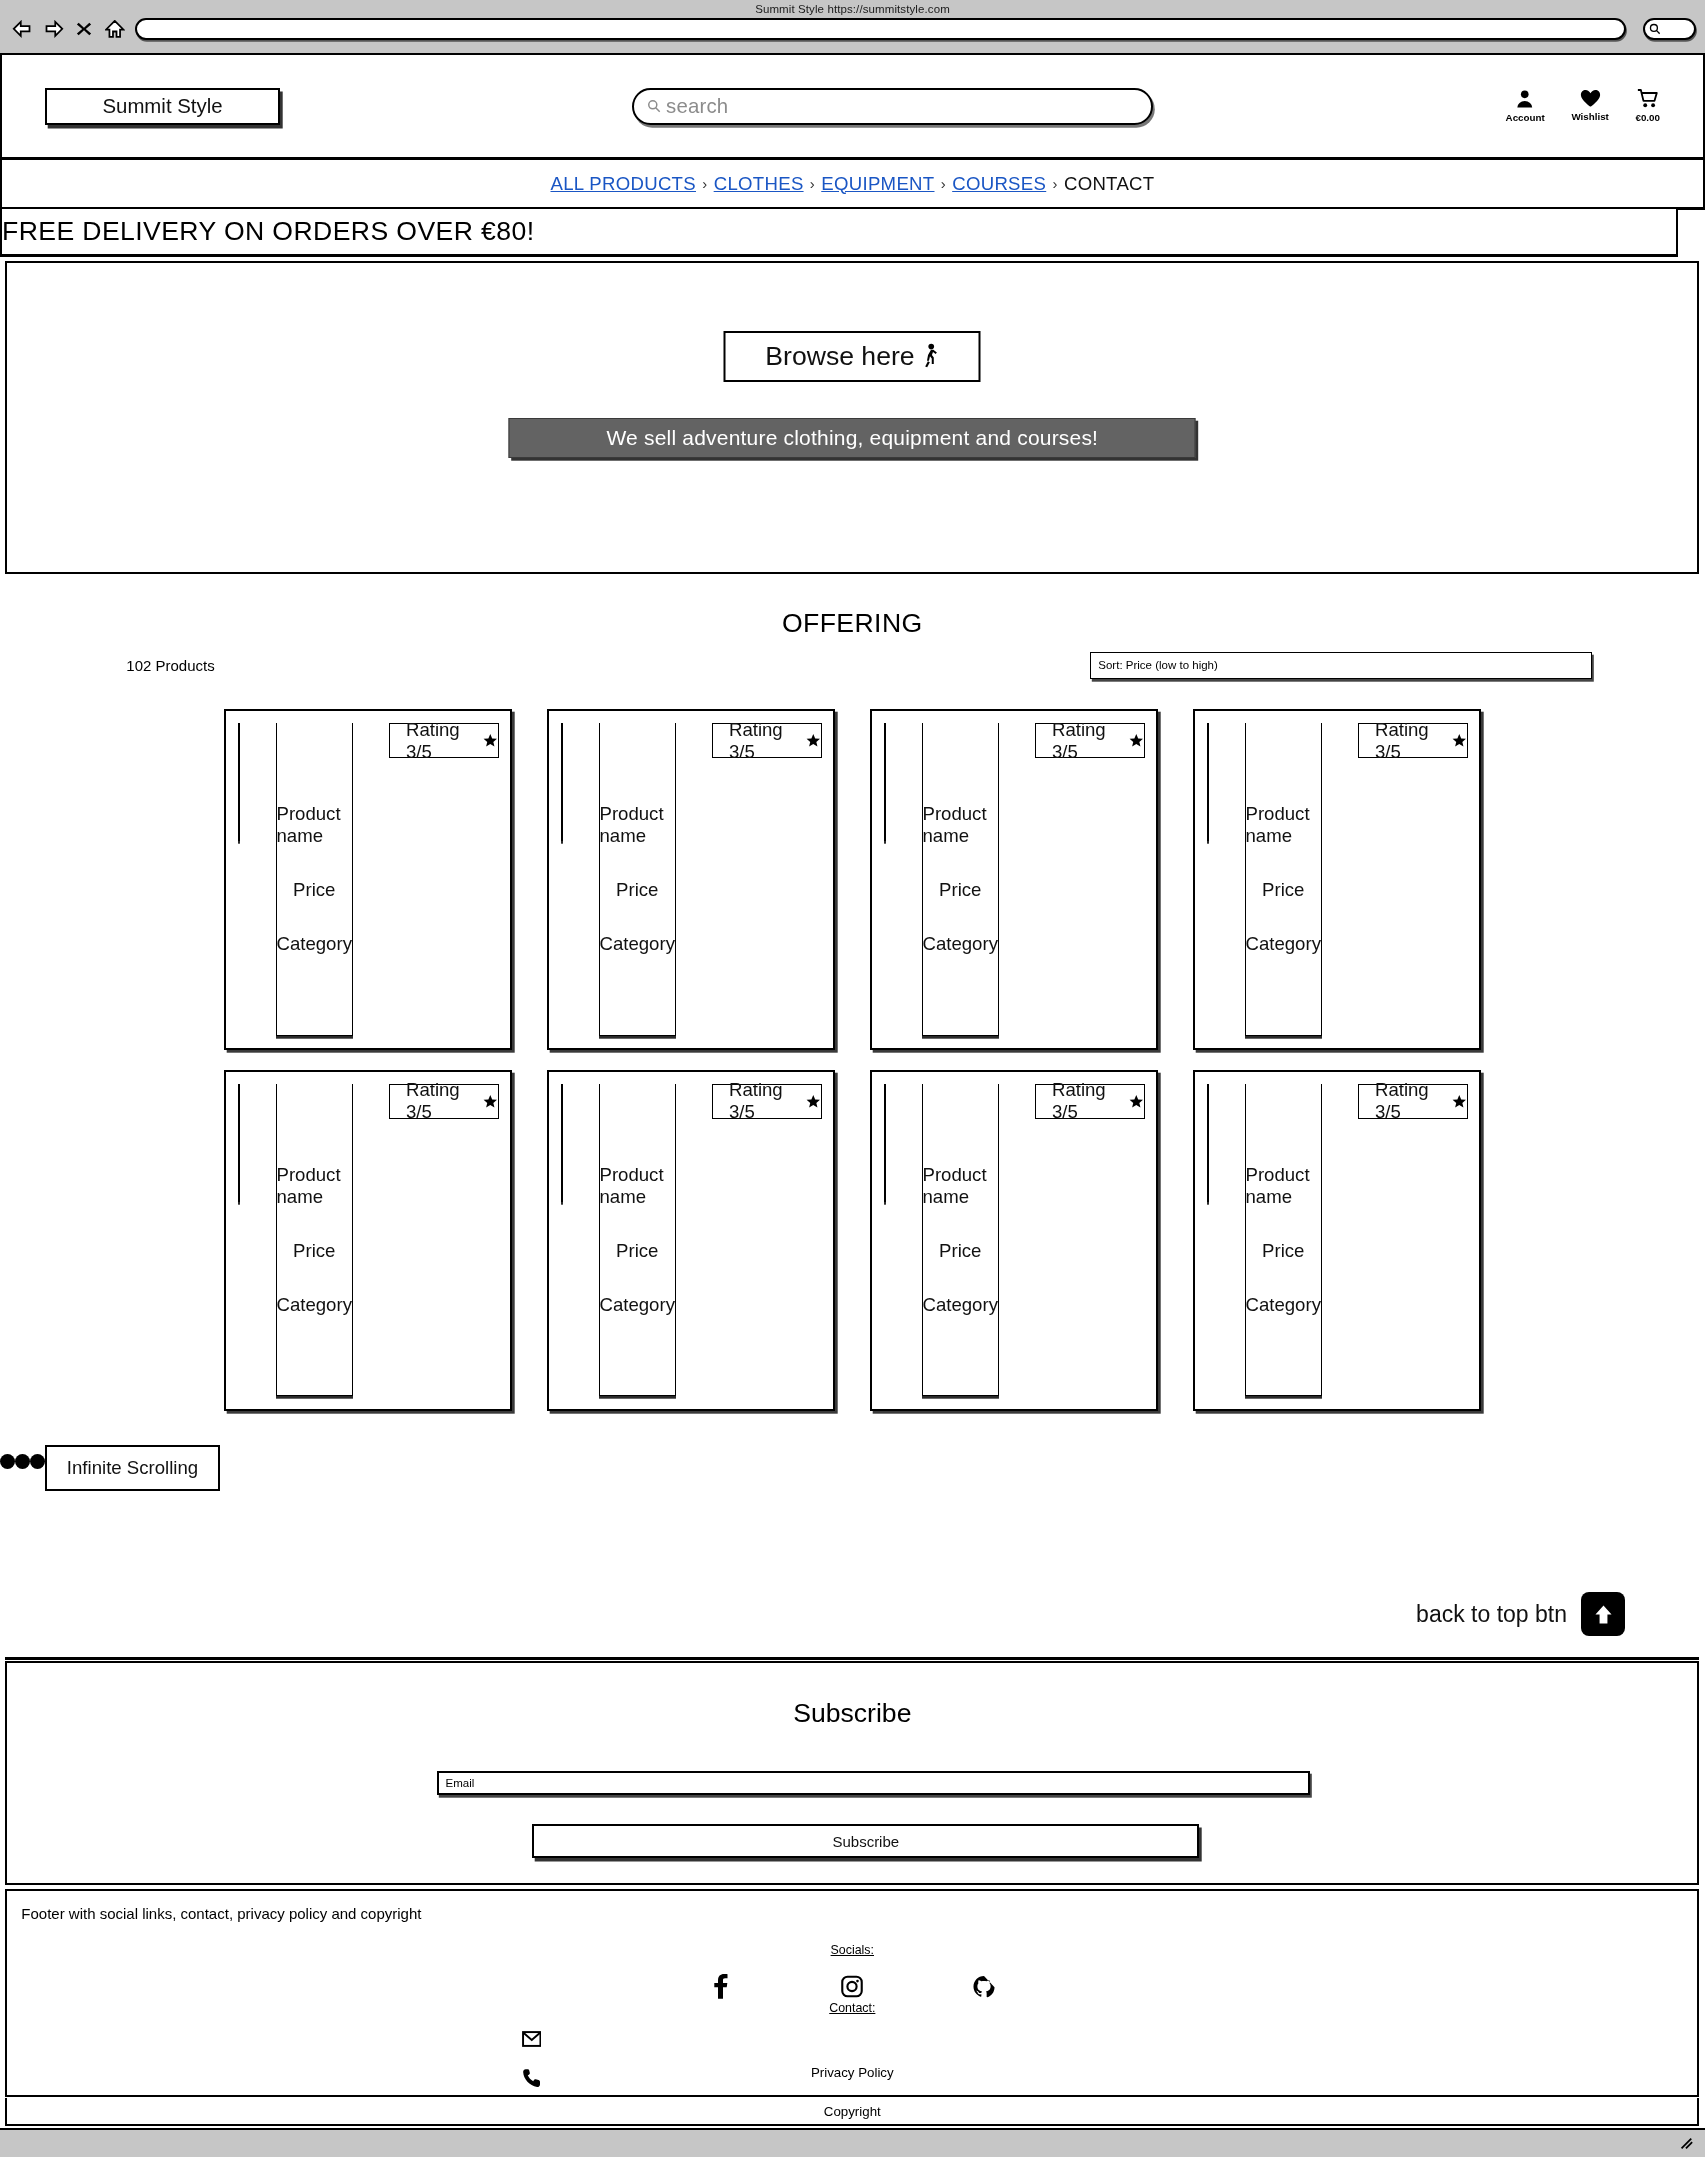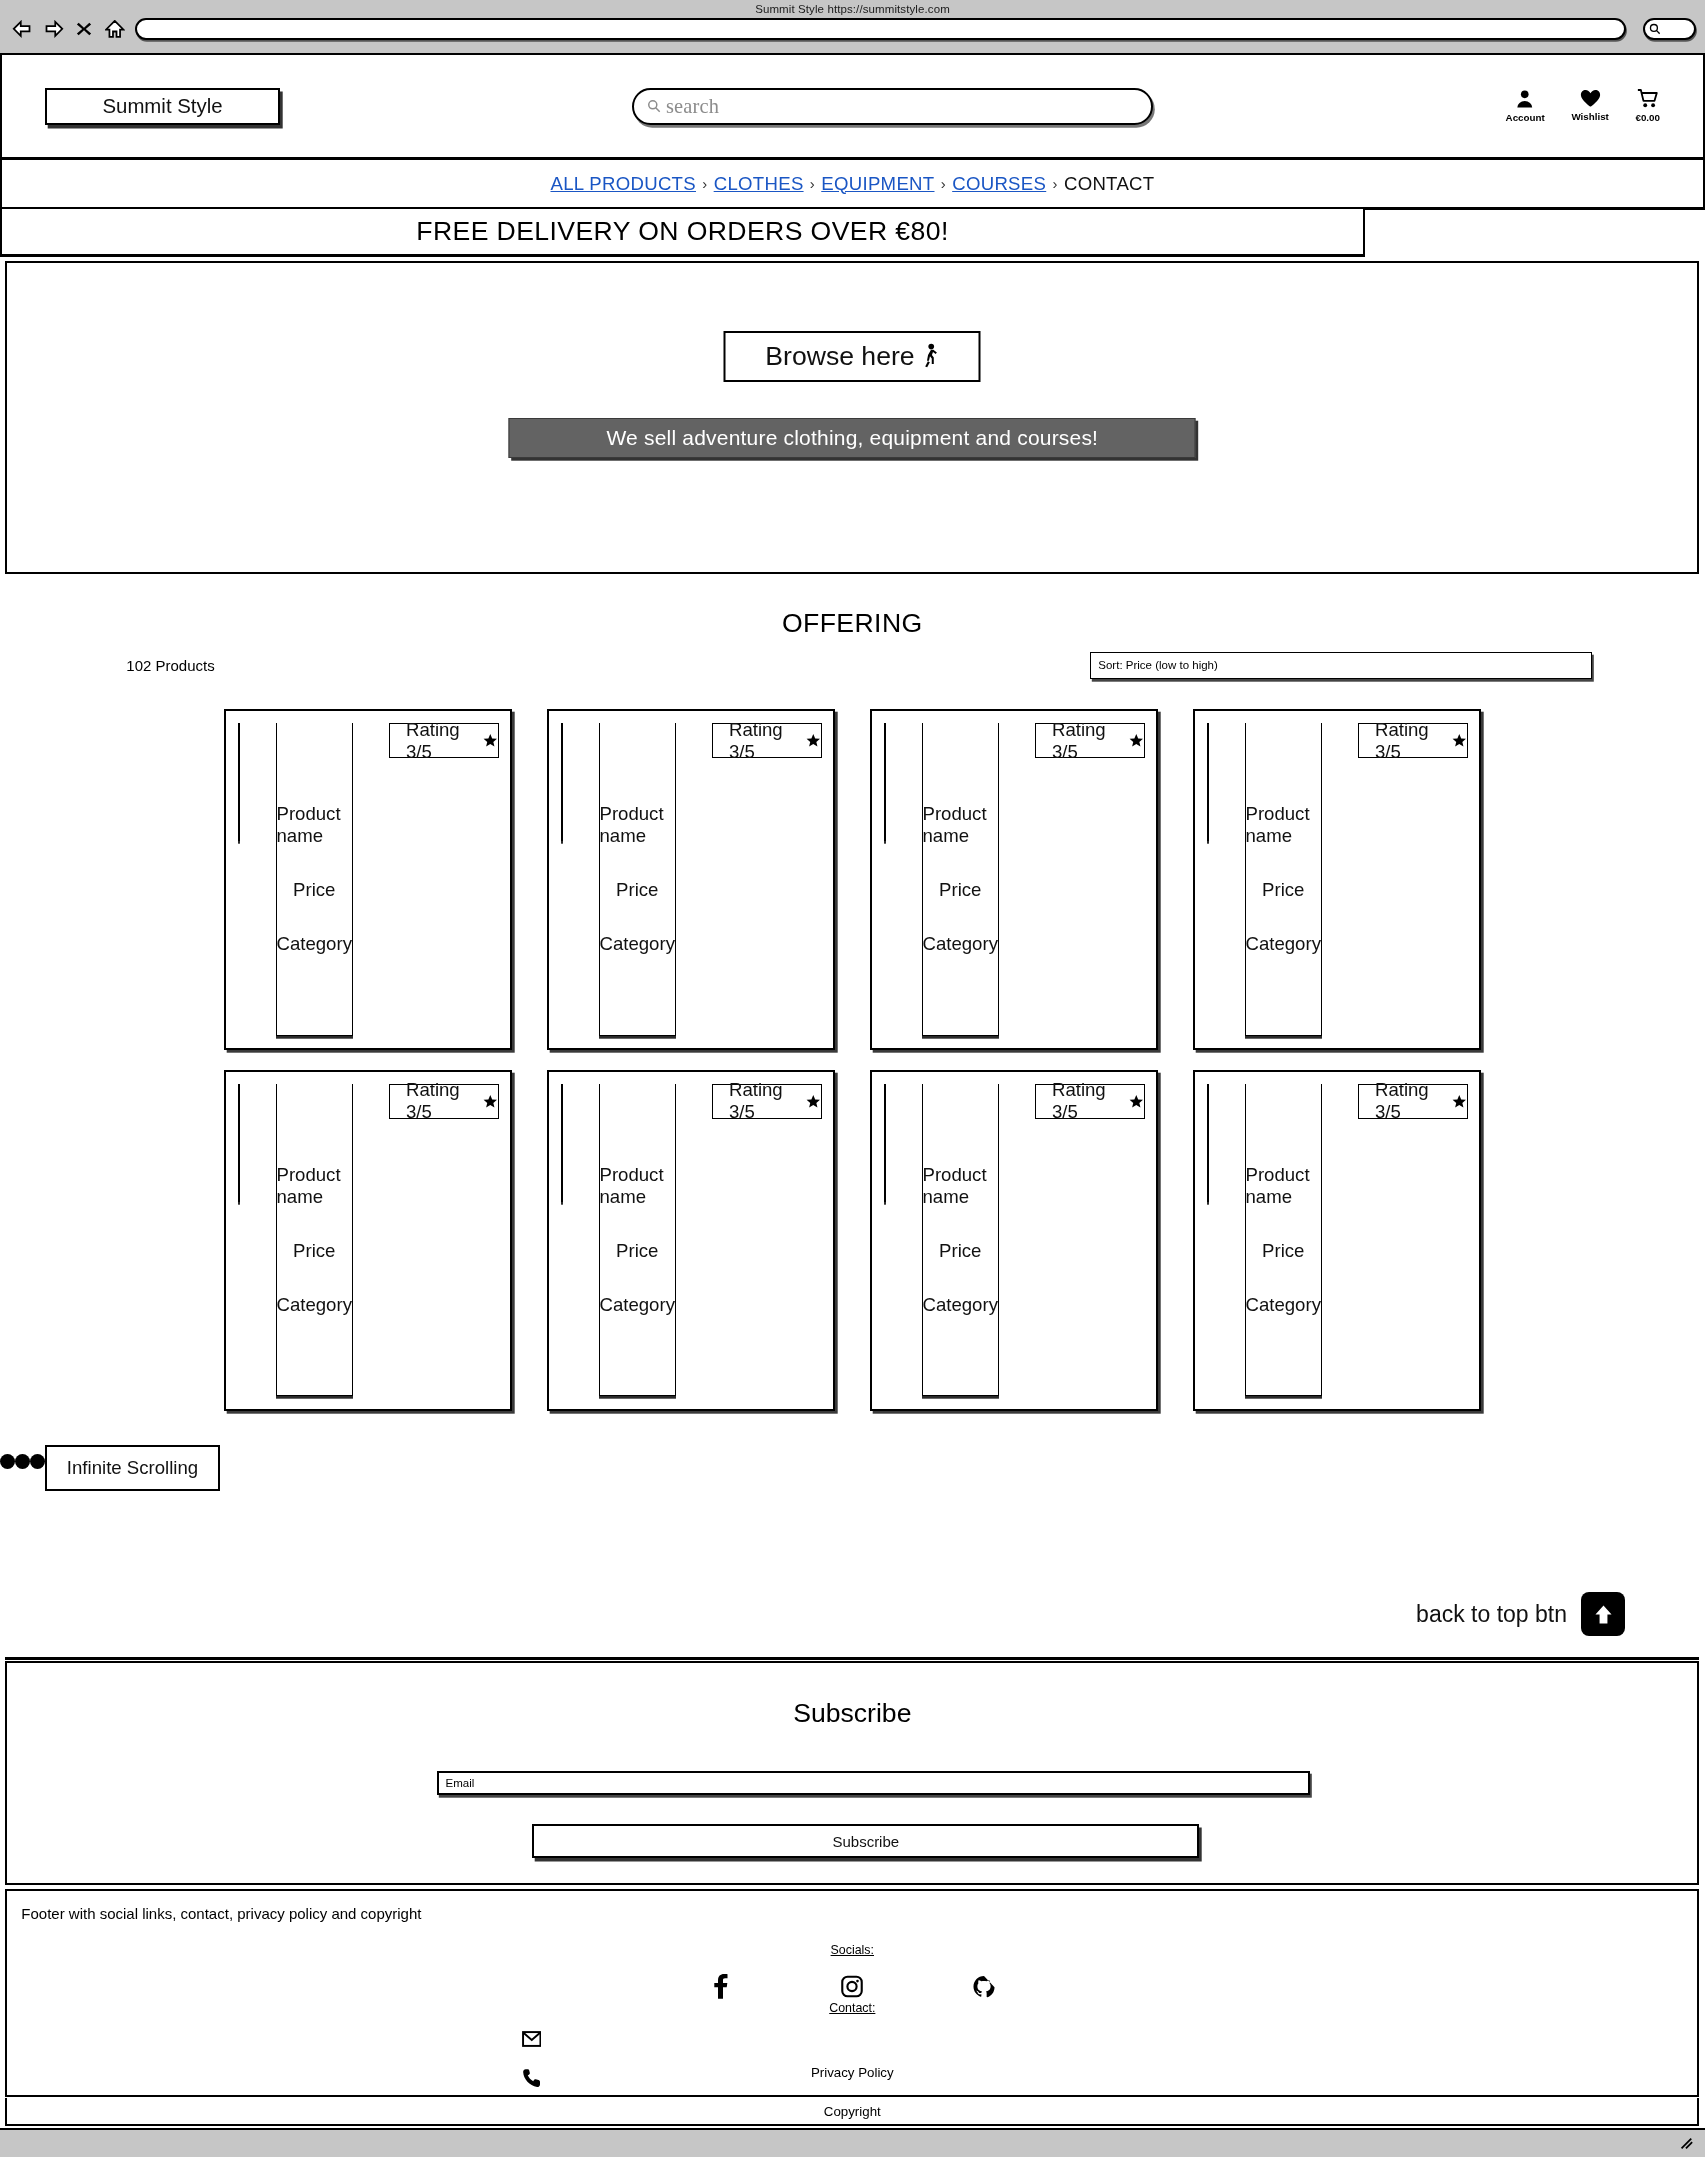--- a/index.html
+++ b/index.html
@@ -45,43 +45,42 @@
   .logo-box {
     margin-left:43px; width:235px; height:37px; border:2.7px solid #000; background:#fff;
     display:flex; align-items:center; justify-content:center;
     font-size:20.4px; color:#111; box-shadow: 2.7px 3.5px 0 #333;
   }
   .search-wrap { flex:1; display:flex; justify-content:center; }
   .search-box {
     width:521px; height:37px; border:2.7px solid #000; border-radius:18.6px; background:#fff;
     display:flex; align-items:center; padding-left:12.4px; gap:5.3px;
     box-shadow: 1.8px 2.7px 0 #777;
-    font-family: Liberation Serif, serif;
   }
   .search-ph { font-size:20.4px; color:#8c8c8c; letter-spacing:0.2px; }
   .header-icons { display:flex; gap:26.6px; margin-right:43px;font-weight:bold; }
   .hicon { display:flex; flex-direction:column; align-items:center; gap:2.7px; }
   .hicon-label { font-size:9.8px; color:#000; }
 
   
   .nav-bar {
     position:absolute; left:0; top:160px; width:1705px; height:50px;
     border-left:2.7px solid #000; border-right:2.7px solid #000; border-bottom:3.5px solid #000;
     display:flex; align-items:center; justify-content:center; background:#fff;
   }
   .nav-inner { display:flex; align-items:center; font-size:18.6px; letter-spacing:0.3px; }
   .nav-link { color:#1a56c4; text-decoration:underline; cursor:pointer; }
   .nav-link.plain { color:#111; text-decoration:none; cursor:default; }
   .nav-sep { color:#333; margin:0 6.2px; font-size:15px; }
 
   
   .promo {
-    position:absolute; left:0; top:209px; width:1365px; height:48px;
+    position:absolute; left:0; top:209px; width:1678px; height:48px;
     border-left:2.7px solid #000; border-right:2.7px solid #000; border-bottom:3.5px solid #000;
-    display:flex; align-items:center; justify-content:center; background:#fff;
+    display:flex; align-items:center; justify-content:flex-start; background:#fff;
   }
   .promo-text { font-size:26.6px; letter-spacing:0.4px; color:#000; }
 
   
   .hero {
     position:absolute; left:5.3px; top:261px; width:1694px; height:313px;
     border:2.7px solid #000; background:#fff;
   }
   .browse-btn {
     position:absolute; left:50%; top:68px; transform:translateX(-50%);

